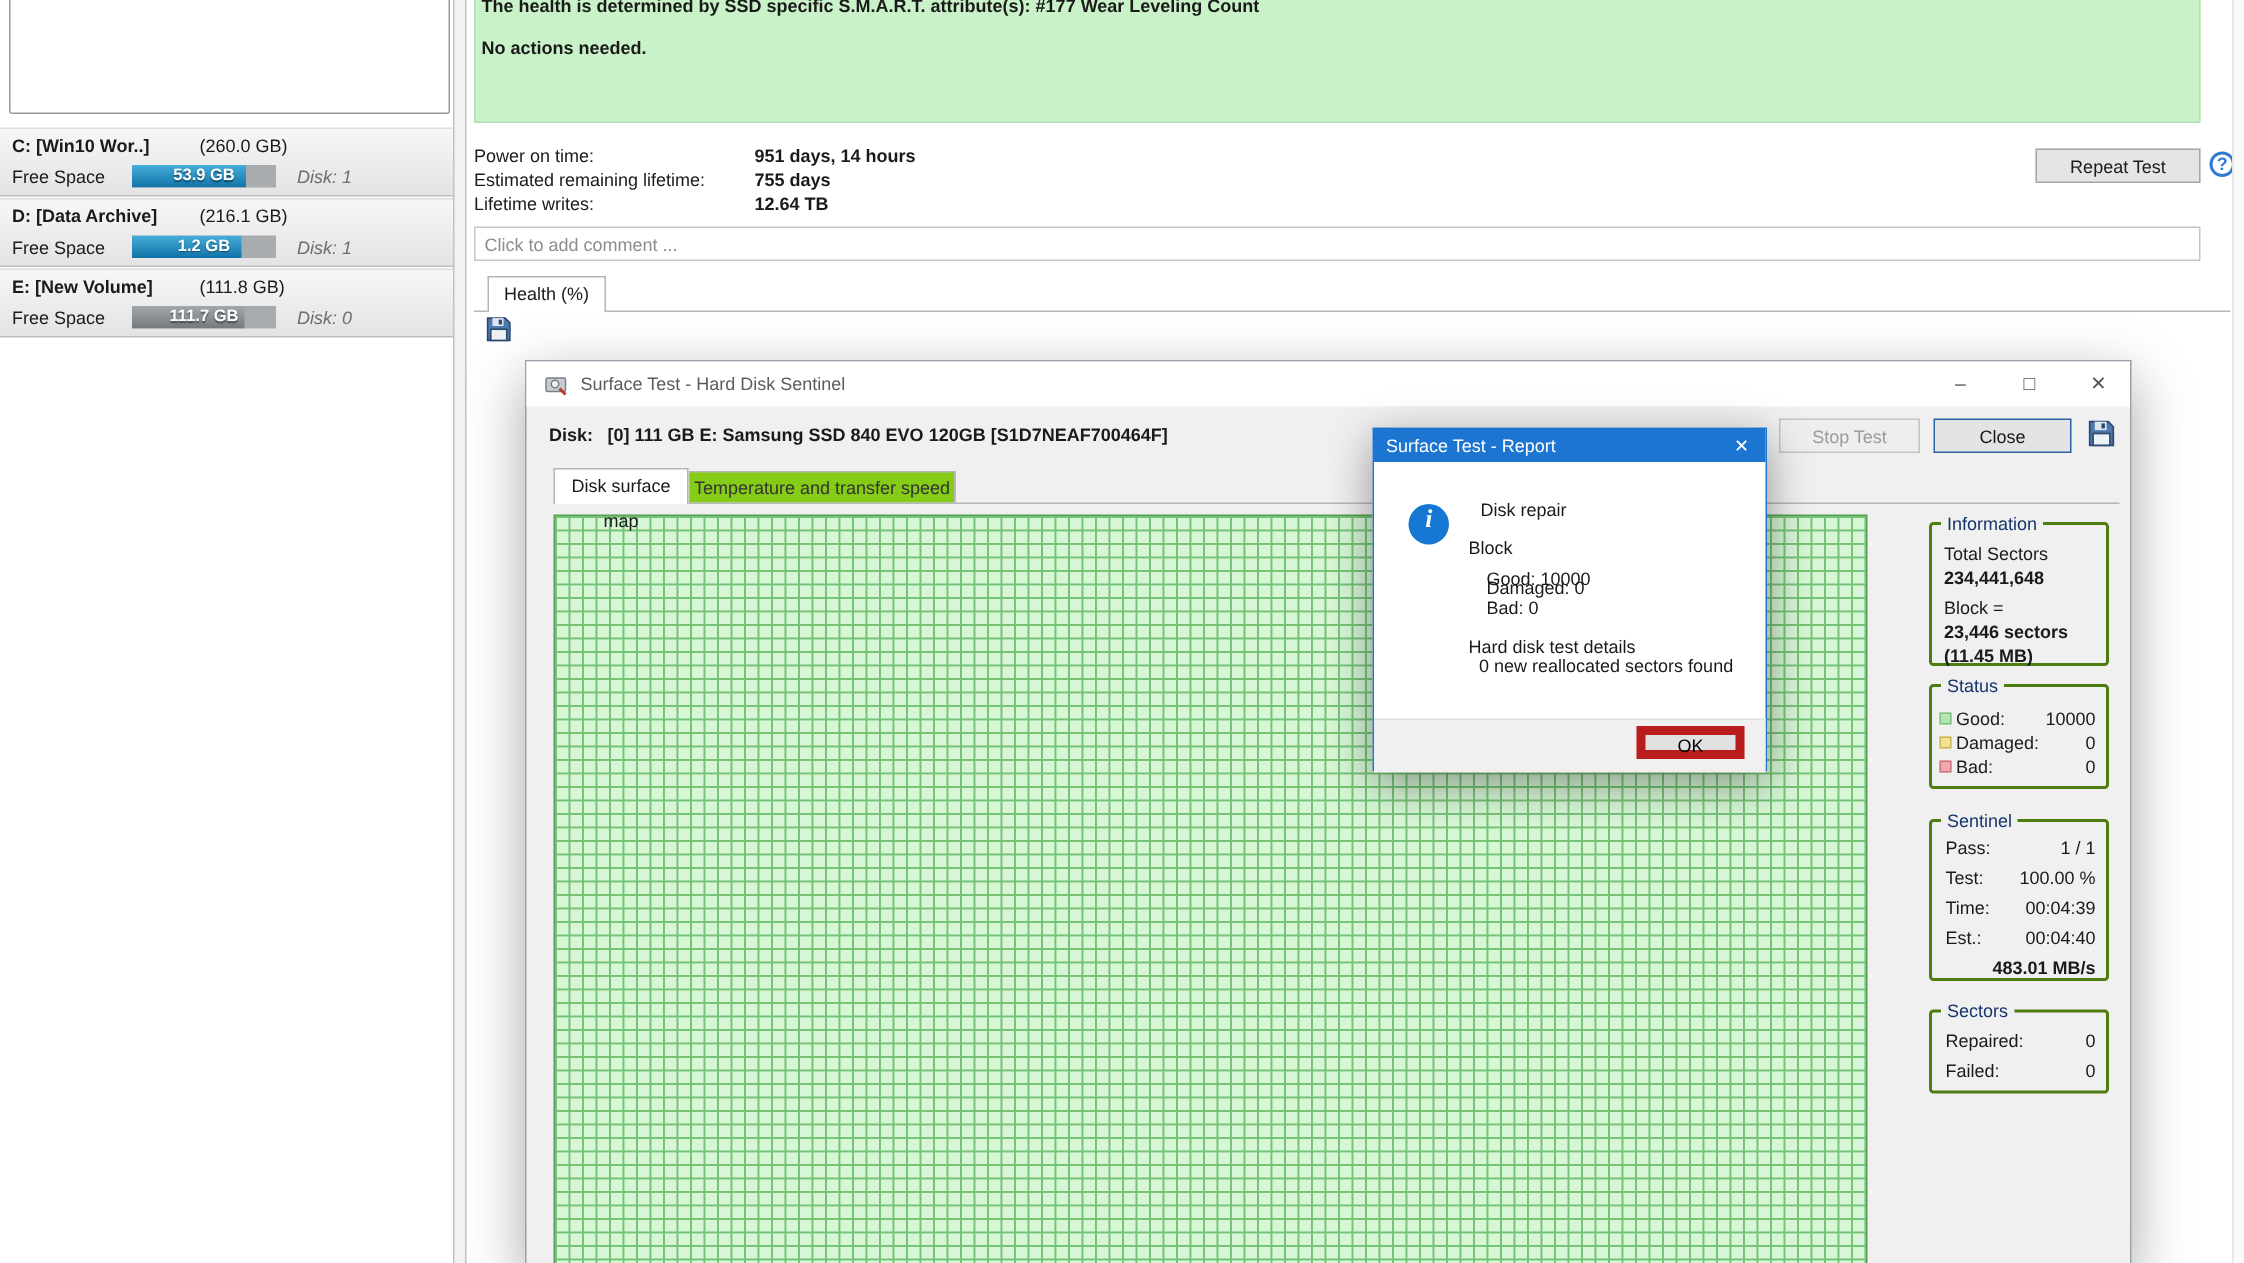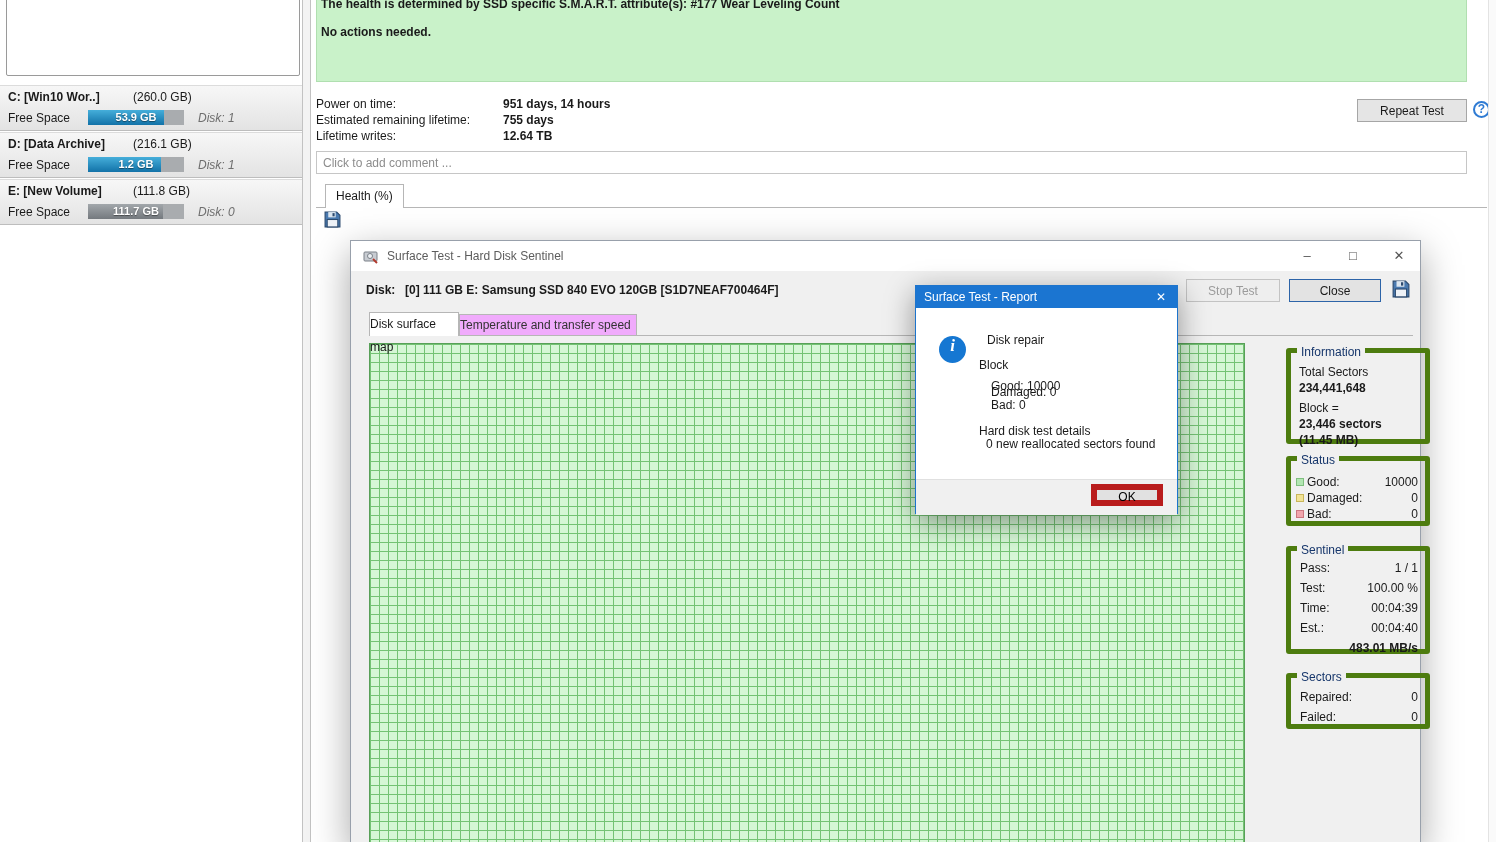--- a/index.html
+++ b/index.html
@@ -43,29 +43,29 @@
 .wtbar{position:absolute;left:0;top:0;width:100%;height:30px;background:#fff}
 .wicon{position:absolute;left:12px;top:7px;width:16px;height:16px}
 .wtitle{position:absolute;left:36px;top:0;line-height:30px;color:#5c5c5c}
 .wbtn{position:absolute;top:0;width:46px;height:30px;text-align:center;line-height:30px;color:#555;font-size:13px;cursor:pointer}
 .wbtn.min{left:933px}.wbtn.max{left:979px}.wbtn.cls{left:1025px}
 .dlabel{position:absolute;left:15px;top:42px;font-weight:bold}
 .dvalue{position:absolute;left:54px;top:42px;font-weight:bold}
 .stop{left:835px;top:38px;width:94px;height:23px;color:#9b9b9b;background:#eeeeee;border-color:#c3c3c3}
 .closeb{left:938px;top:38px;width:92px;height:23px;border:1px solid #2d64a8;background:#e3e3e3}
 .savebtn{position:absolute;left:1041px;top:39px;width:20px;height:22px;cursor:pointer}
-.stab{position:absolute;text-align:left;border:1px solid #b6b6b6;cursor:pointer}
+.stab{position:absolute;text-align:center;border:1px solid #b6b6b6;cursor:pointer}
 .stab.active{left:18px;top:71px;width:90px;height:24px;line-height:23px;background:#fff;border-bottom:none;z-index:2}
-.stab.inactive{left:108px;top:73px;width:178px;height:21px;line-height:20px;background:#f0abfc;border-bottom:none;color:#333}
+.stab.inactive{left:108px;top:73px;width:178px;height:21px;line-height:20px;background:#84cc16;border-bottom:none;color:#333}
 .stabline{position:absolute;left:18px;top:94px;width:1044px;border-top:1px solid #b6b6b6}
 .map{position:absolute;left:18px;top:102px;width:876px;height:504px;background:#d6f6d6;border:1px solid #58a058;cursor:pointer;
  background-image:linear-gradient(to right,#74c274 1px,transparent 1px),linear-gradient(to bottom,#74c274 1px,transparent 1px);background-size:9px 9px}
 
 
-.gbox{position:absolute;left:935px;width:144px;border:5px solid #4d7c0f;border-radius:3px}
+.gbox{position:absolute;left:935px;width:120px;border:2px solid #4d7c0f;border-radius:3px}
 .gbox.info{top:107px;height:96px}
 .gbox.status{top:215px;height:70px}
 .gbox.prog{top:305px;height:108px}
 .gbox.sect{top:432px;height:56px}
 .gtitle{position:absolute;left:6px;top:-8px;background:#f0f0f0;padding:0 4px;color:#16366b}
 .gl{position:absolute;left:8px;white-space:nowrap}
 .gl.b{font-weight:bold}
 .srow,.prow{position:absolute;left:0;width:100%;height:15px}
 .sq{position:absolute;left:5px;top:3px;width:8px;height:8px;border:1px solid #999}
 .sq.good{background:#b2e6b2;border-color:#7fbf7f}

